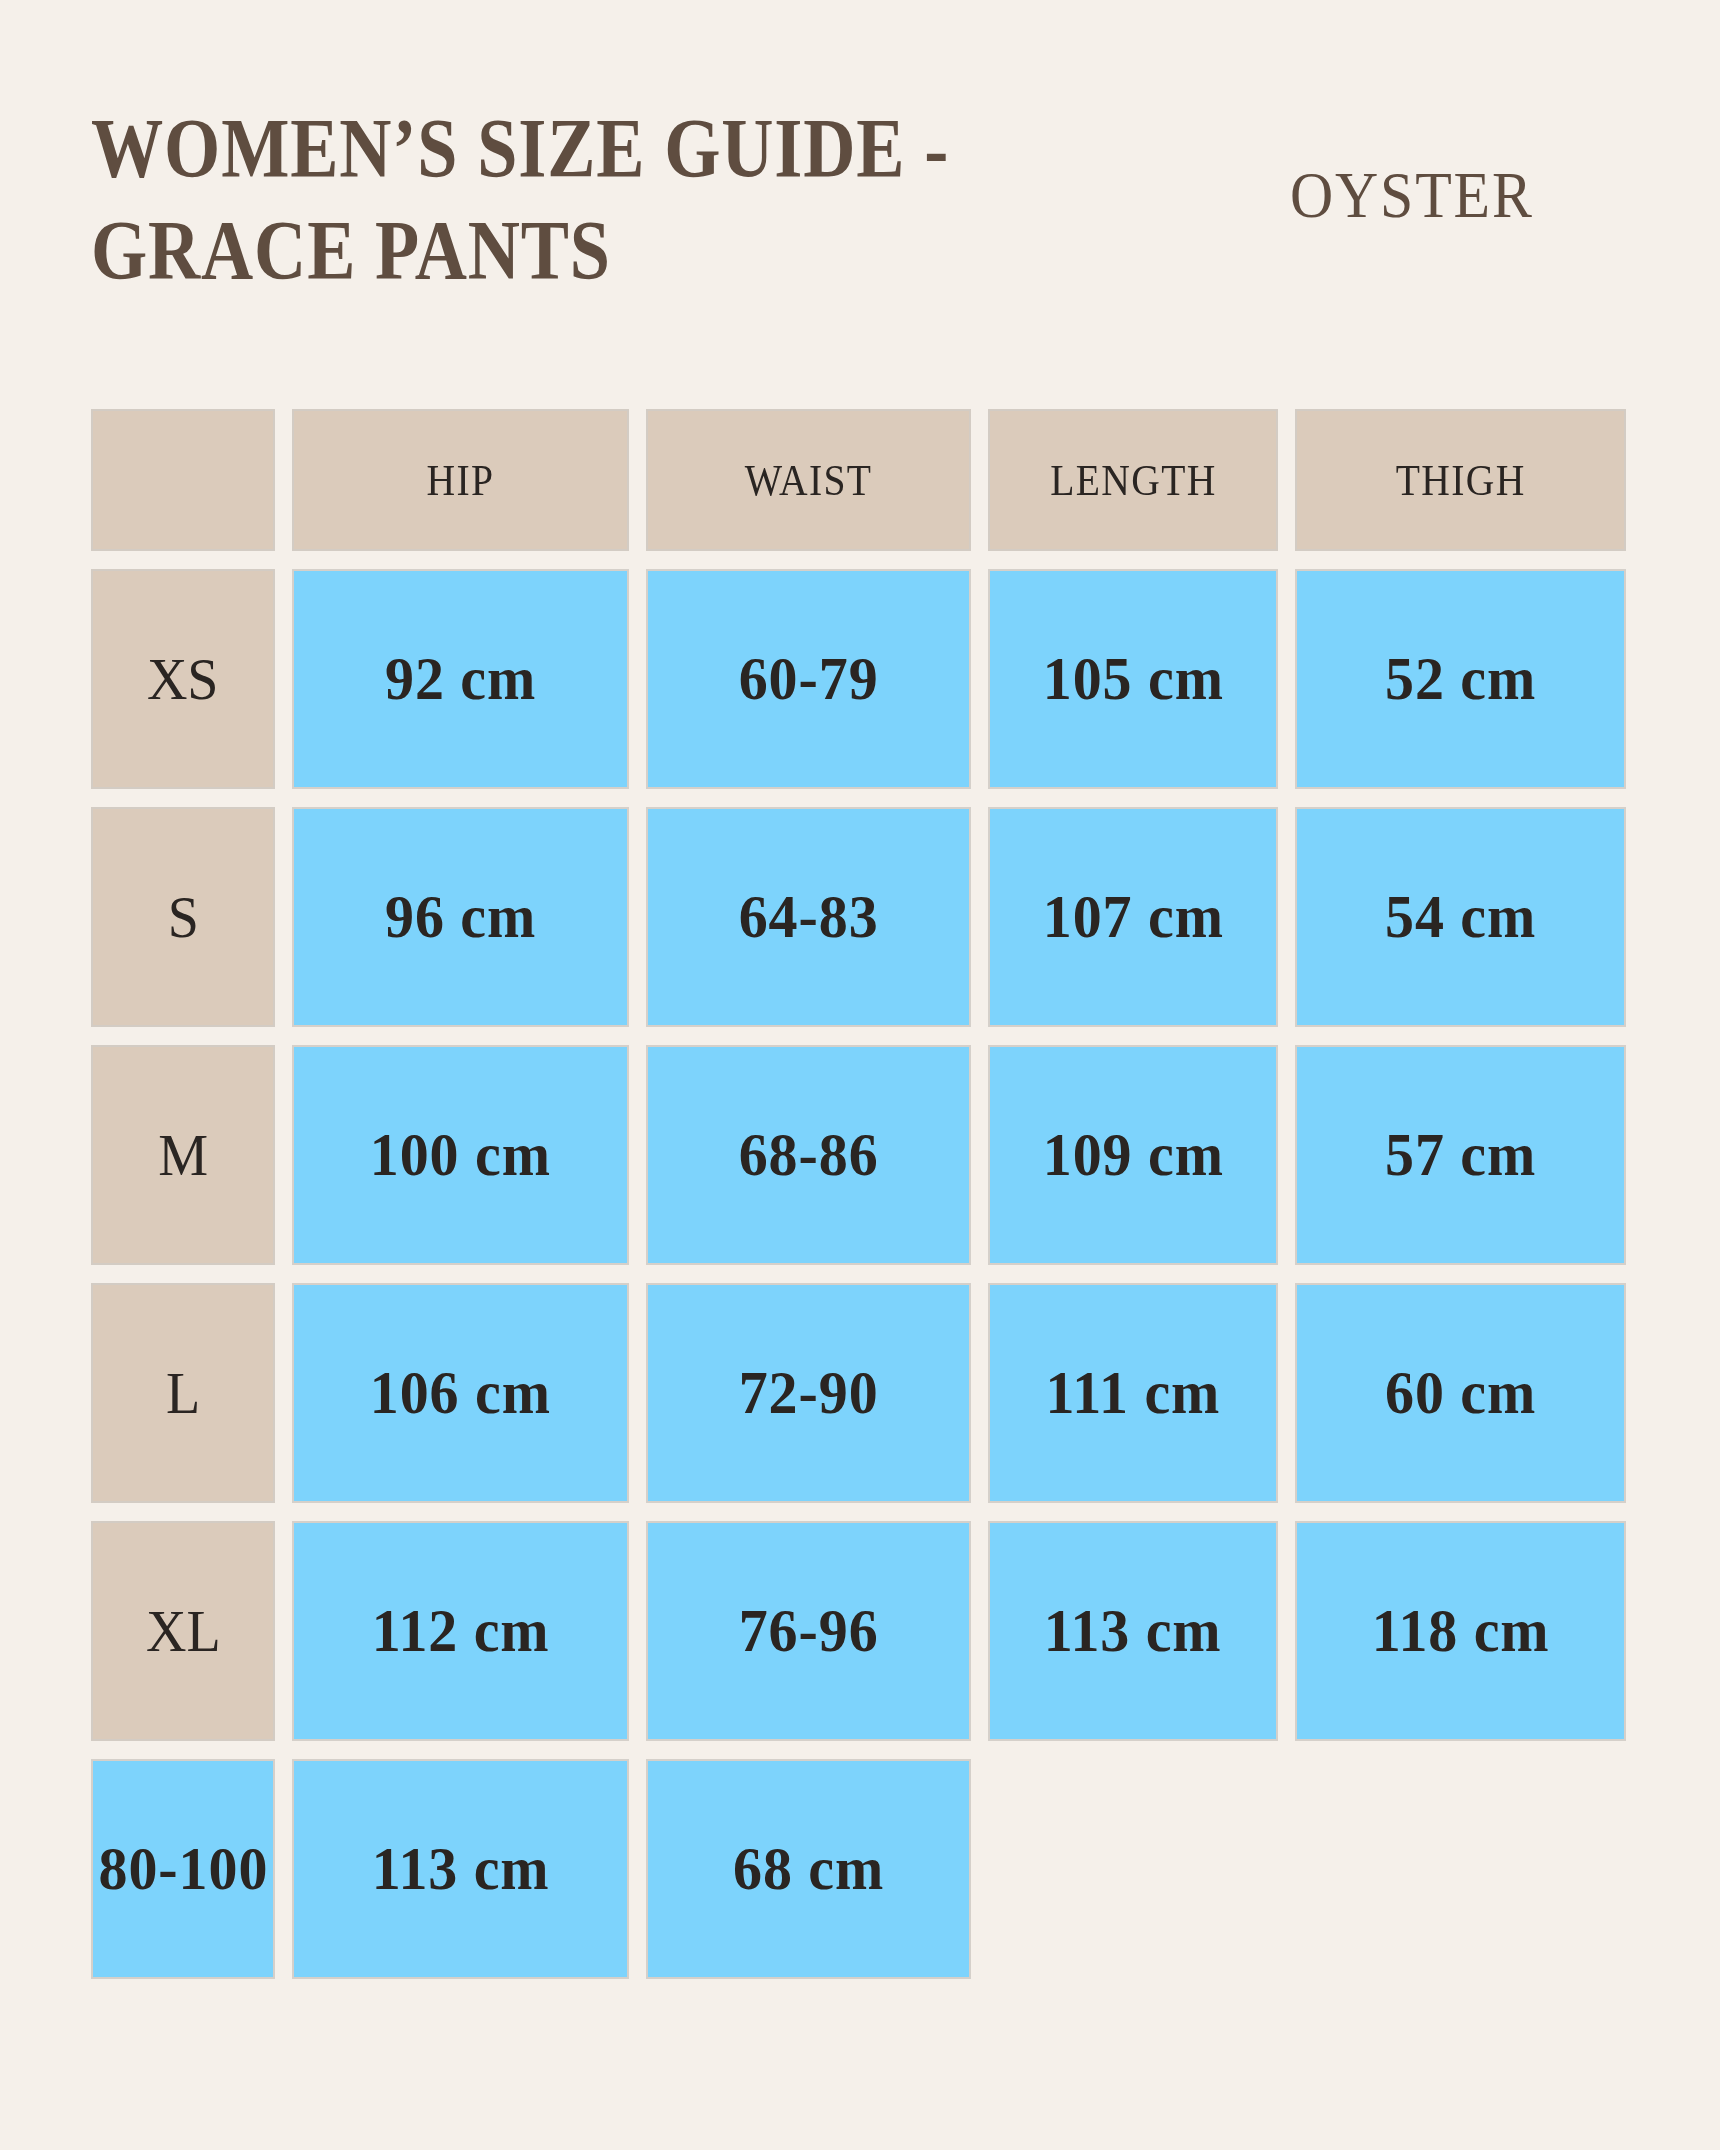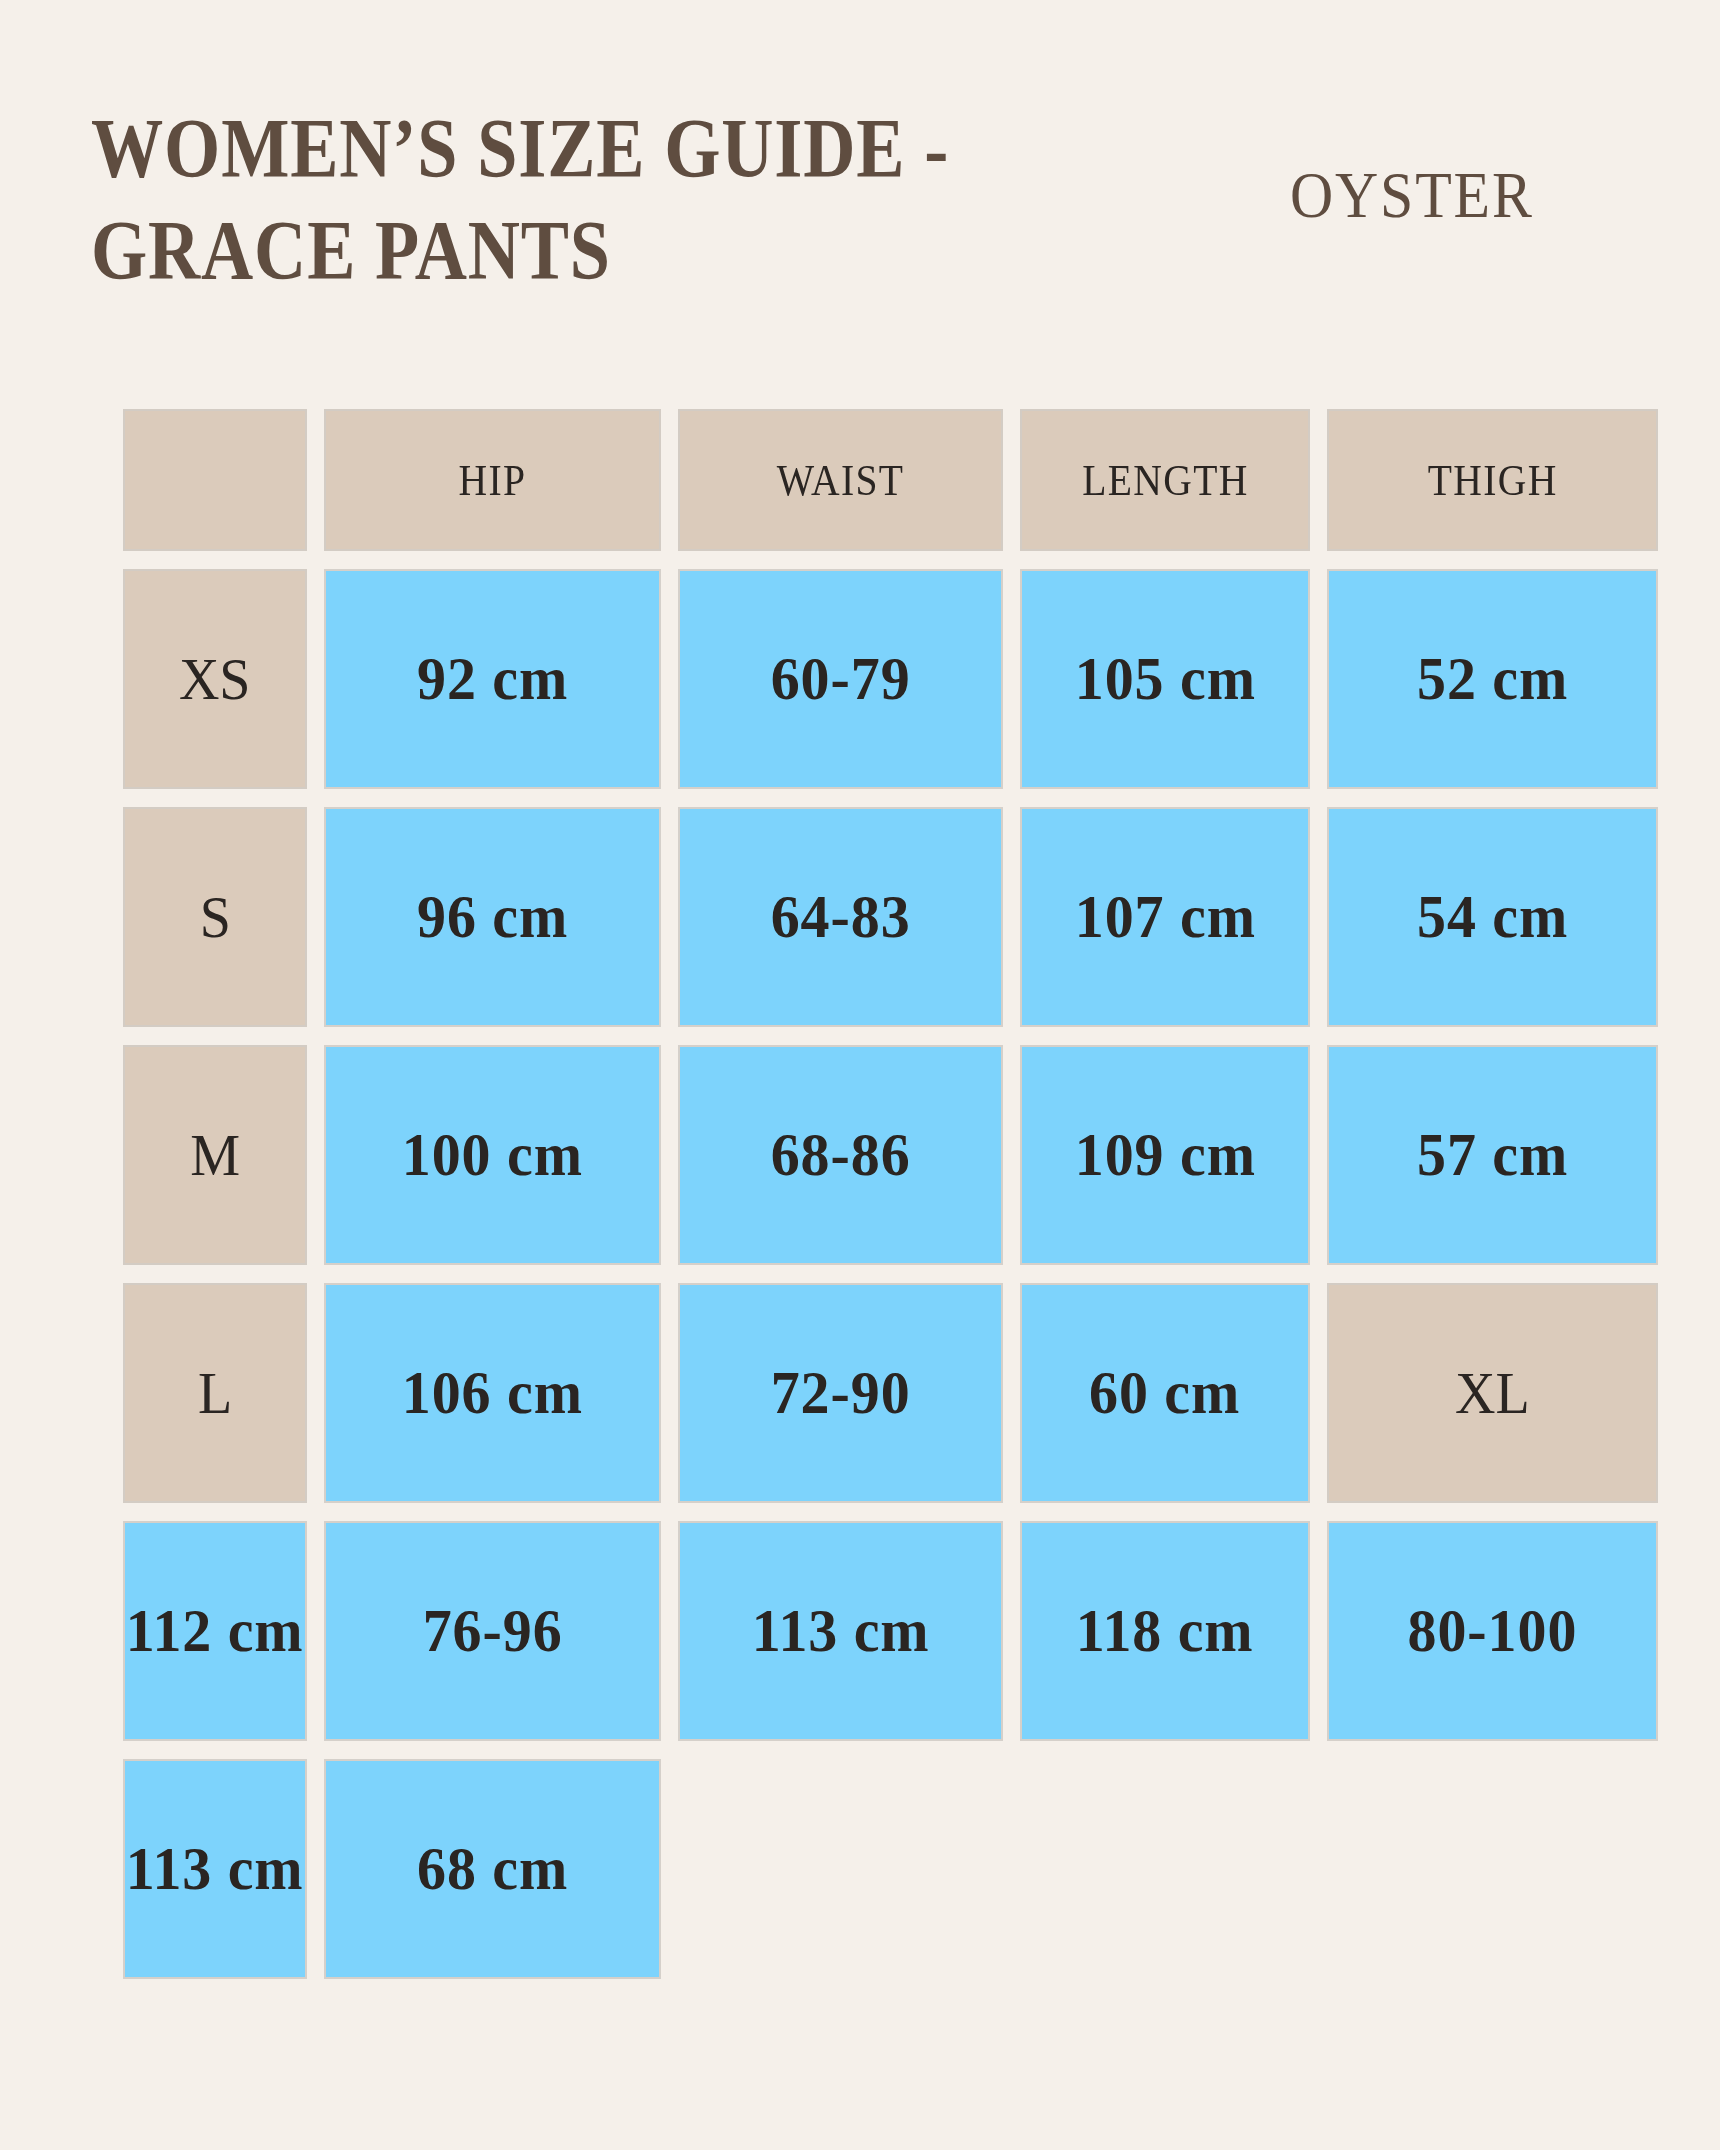--- a/index.html
+++ b/index.html
@@ -43,21 +43,20 @@
     }
     .table {
       position: absolute;
       left: 91px;
       top: 409px;
       display: grid;
       grid-template-columns: 184px 337px 325px 290px 331px;
       grid-template-rows: 142px repeat(6, 220px);
       column-gap: 17px;
       row-gap: 18px;
-      margin-left: 32px;
     }
     .cell {
       display: flex;
       align-items: center;
       justify-content: center;
       border: 2px solid #D5D0CA;
       background: #7dd3fc;
       white-space: nowrap;
     }
     .cell.shaded {
@@ -162,20 +161,23 @@
   <div class="cell shaded">
       <span class="size-label">L</span>
     </div>
   <div class="cell">
       <span class="value">106 cm</span>
     </div>
   <div class="cell">
       <span class="value">72-90</span>
     </div>
   <div class="cell">
+      <span class="value">111 cm</span>
+    </div>
+  <div class="cell">
       <span class="value">60 cm</span>
     </div>
 
   <div class="cell shaded">
       <span class="size-label">XL</span>
     </div>
   <div class="cell">
       <span class="value">112 cm</span>
     </div>
   <div class="cell">

